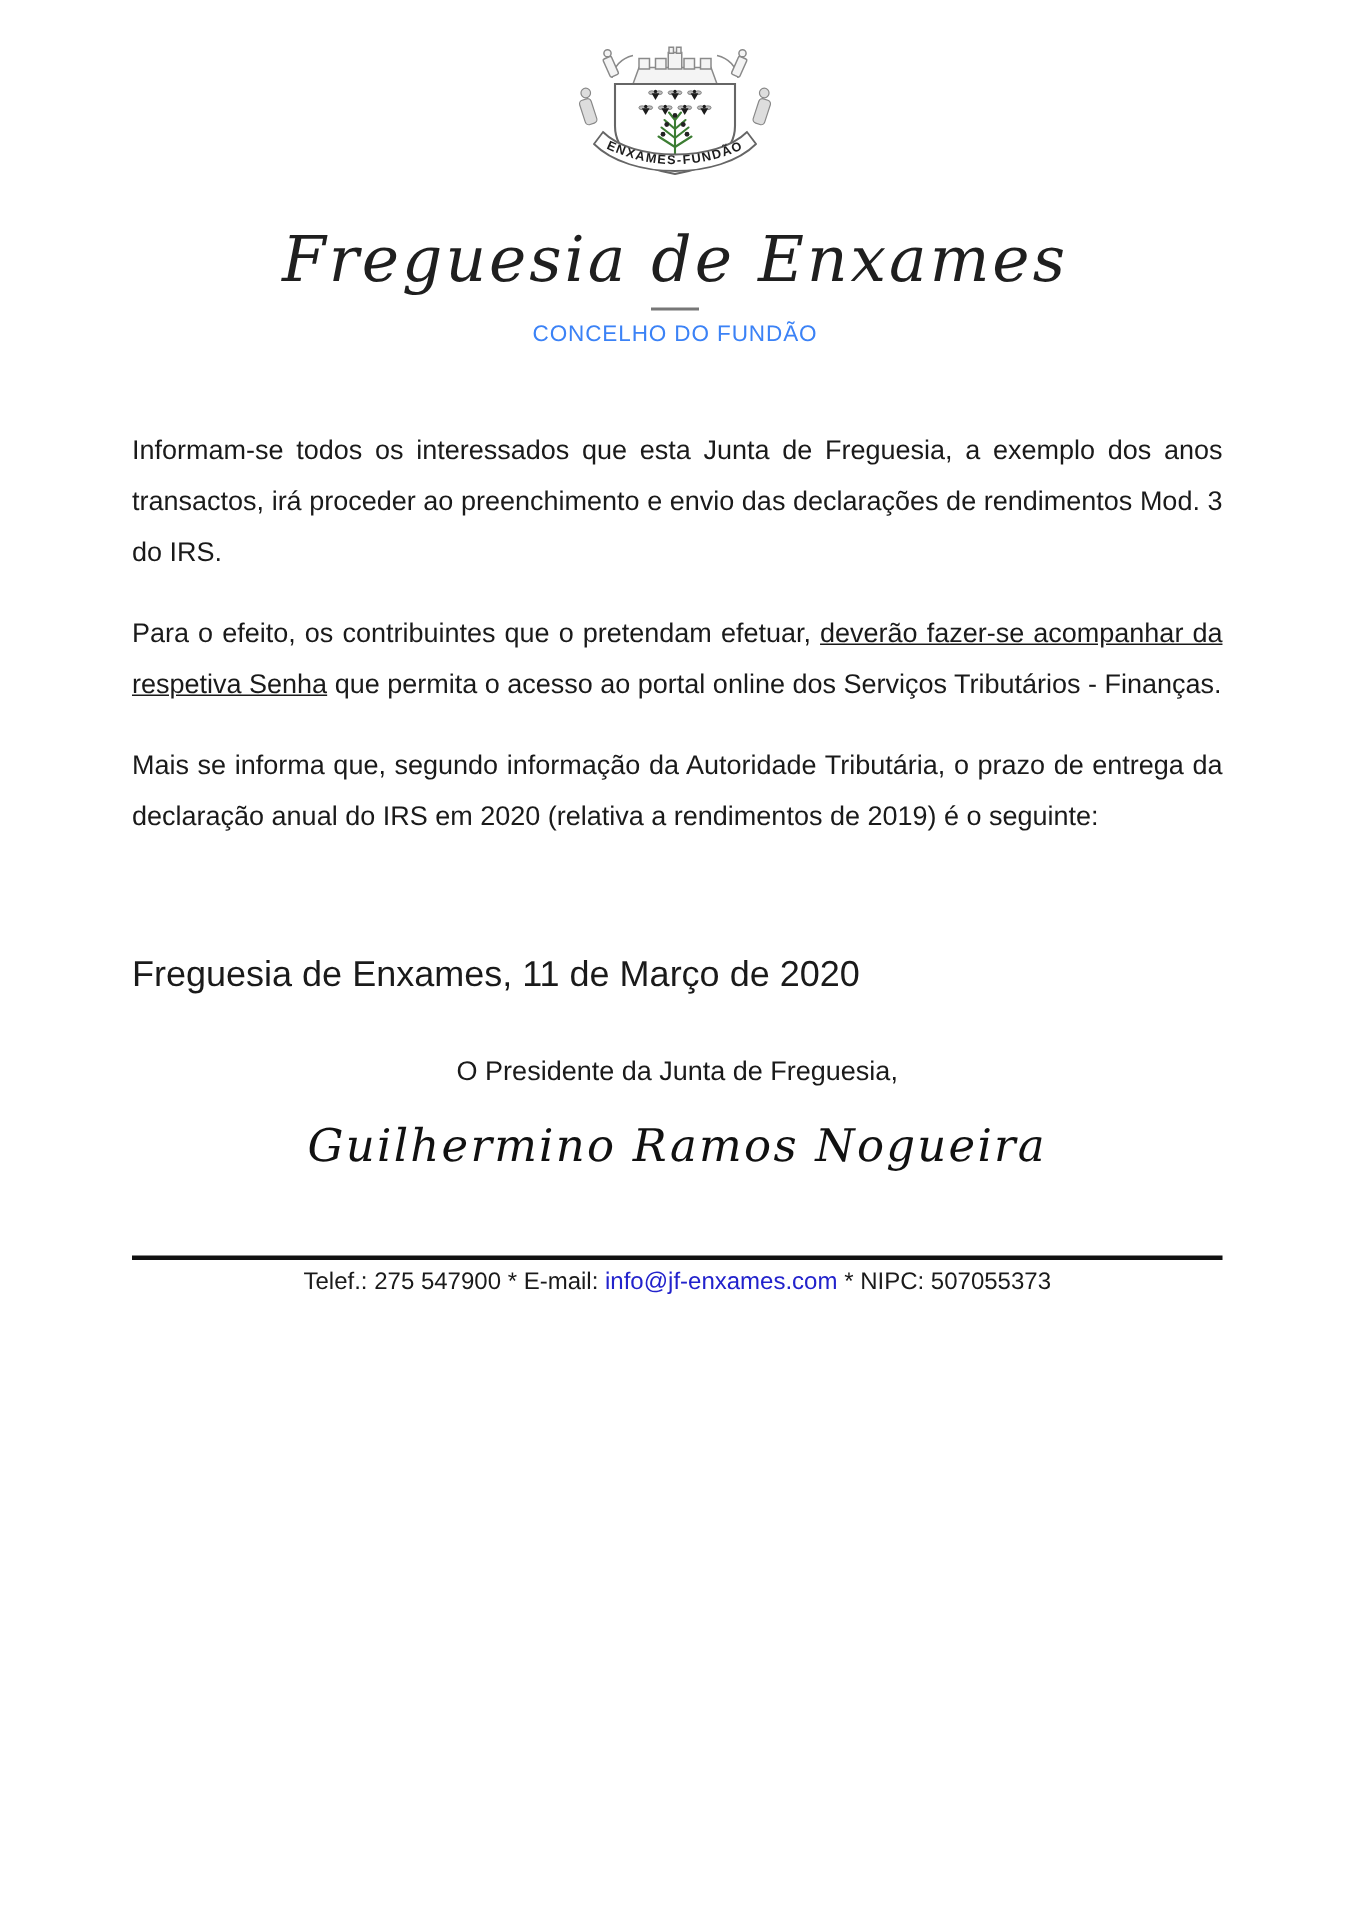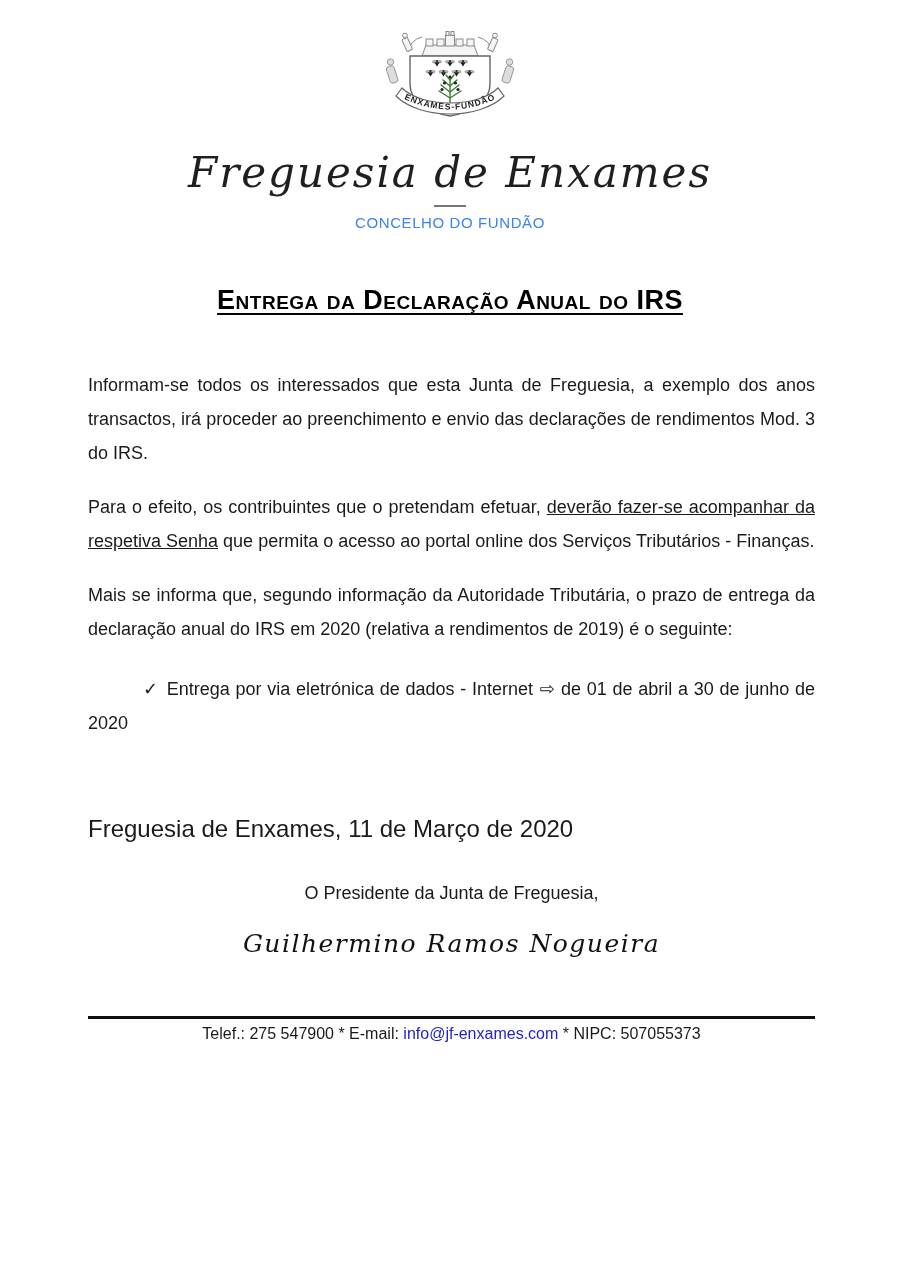--- a/index.html
+++ b/index.html
@@ -60,21 +60,21 @@
   .item-income { text-indent:10px; font-weight:700; font-style:italic; margin-top:22px; }
   .item-delivery { text-indent:55px; margin-top:26px; }
   .sym { font-family:"DejaVu Sans", sans-serif; font-style:normal; }
   .gap-r { margin-right:8px; }
 
   .date-line { font-size:24px; line-height:34px; margin-top:72px; text-align:left; }
   .president-line { font-size:18px; line-height:34px; margin-top:30px; text-align:center; }
   .signature {
     font-family:"DejaVu Serif", serif;
     font-style:italic;
-    font-size:25px;
+    font-size:30px;
     letter-spacing:1.5px;
     line-height:32px;
     margin-top:16px;
     text-align:center;
     color:#111;
   }
 
   
   .footer-rule { border:none; border-top:3px solid #111; margin:56px 0 0 0; }
   .footer-line { font-size:16px; line-height:30px; text-align:center; }
@@ -158,32 +158,30 @@
           <textPath href="#crestBannerPath" startOffset="50%" text-anchor="middle">ENXAMES-FUNDÃO</textPath>
         </text>
       </g>
     </svg>
 
     <div class="org-script">Freguesia de Enxames</div>
     <div class="hdr-divider"></div>
     <div class="subtitle">CONCELHO DO FUNDÃO</div>
   </div>
 
-  <div class="doc-title">Entrega da Declaração Anual do IRS</div>
 
   <div class="content">
 
     <p class="para first"><span>Informam-se todos os interessados que esta </span><span class="b">Junta de Freguesia</span><span>, a exemplo dos anos transactos, irá proceder ao </span><span class="b">preenchimento e envio das declarações de rendimentos Mod. 3 do IRS.</span></p>
 
     <p class="para"><span>Para o efeito, os contribuintes que o pretendam efetuar, </span><span class="b u">deverão fazer-se acom­panhar da respetiva Senha</span><span> que permita o acesso ao portal online dos Serviços Tributários - Finanças.</span></p>
 
     <p class="para"><span>Mais se informa que, segundo informação da Autoridade Tributária, o prazo de en­trega da declaração anual do IRS em 2020 (relativa a rendimentos de 2019) é o seguinte:</span></p>
 
 
-    <p class="para item-delivery"><span class="sym gap-r">✓</span><span>Entrega por via eletrónica de dados - </span><span class="b">Internet</span><span class="b sym"> ⇨ </span><span class="b">de 01 de abril a 30 de junho de 2020</span></p>
 
     <p class="date-line">Freguesia de Enxames, 11 de Março de 2020</p>
 
     <p class="president-line">O Presidente da Junta de Freguesia,</p>
 
     <p class="signature">Guilhermino Ramos Nogueira</p>
 
     <hr class="footer-rule">
 
 

